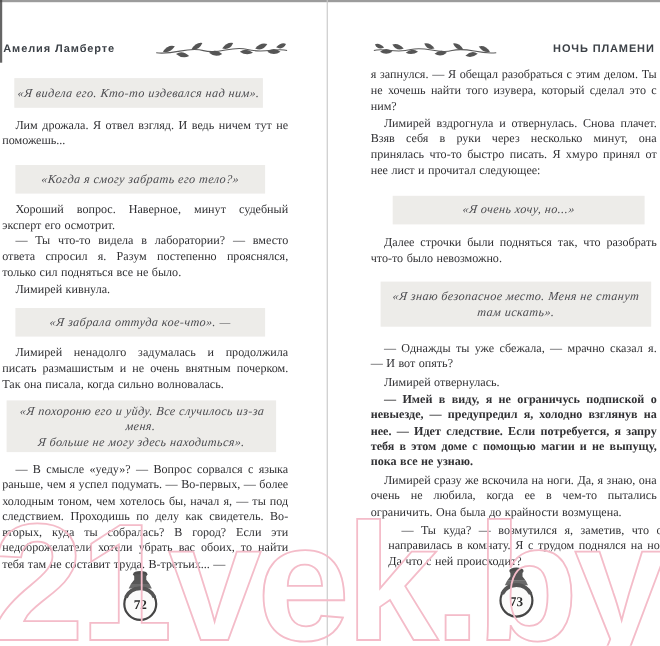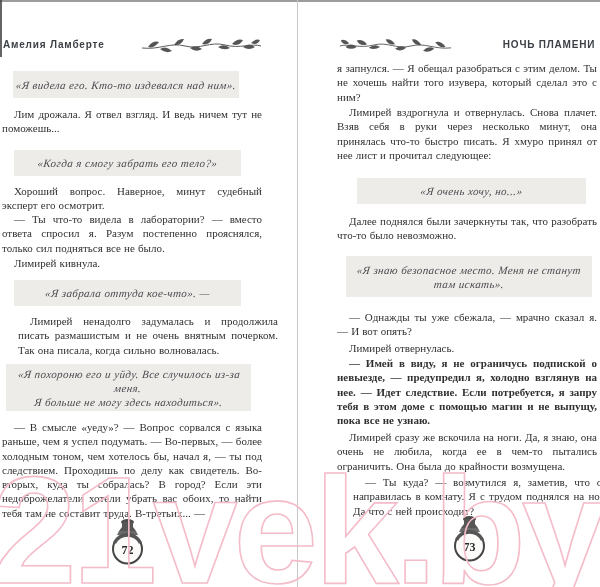--- a/index.html
+++ b/index.html
@@ -103,21 +103,21 @@
   </div>
 
   <p class="para indent" style="left:2px;top:184px;">Хороший вопрос. Наверное, минут судебный эксперт его осмотрит.</p>
   <p class="para indent" style="left:2px;top:212px;">— Ты что-то видела в лаборатории? — вместо ответа спросил я. Разум постепенно прояснялся, только сил подняться все не было.</p>
   <p class="para indent" style="left:2px;top:256px;">Лимирей кивнула.</p>
 
   <div class="quote" style="left:14px;top:280px;width:227px;height:26px;">
     <span>«Я забрала оттуда кое-что». —</span>
   </div>
 
-  <p class="para indent" style="left:18px;top:314px;">Лимирей ненадолго задумалась и продолжила писать размашистым и не очень внятным почерком. Так она писала, когда сильно волновалась.</p>
+  <p class="para indent" style="left:2px;top:314px;">Лимирей ненадолго задумалась и продолжила писать размашистым и не очень внятным почерком. Так она писала, когда сильно волновалась.</p>
 
   <div class="quote" style="left:6px;top:364px;width:245px;height:47px;">
     <span>«Я похороню его и уйду. Все случилось из-за меня.</span>
     <span>Я больше не могу здесь находиться».</span>
   </div>
 
   <p class="para indent" style="left:2px;top:420px;">— В смысле «уеду»? — Вопрос сорвался с языка раньше, чем я успел подумать. — Во-первых, — более холодным тоном, чем хотелось бы, начал я, — ты под следствием. Проходишь по делу как свидетель. Во-вторых, куда ты собралась? В город? Если эти недоброжелатели хотели убрать вас обоих, то найти тебя там не составит труда. В-третьих... —</p>
 
   <svg class="bottle" style="left:107px;top:518px;" width="41" height="48" viewBox="0 0 41 48">
     <ellipse cx="20.5" cy="4" rx="6.5" ry="3" fill="#4c4c4c"></ellipse>
@@ -147,21 +147,21 @@
 
   <div class="hdr" style="left:501px;top:39px;width:96px;text-align:center;">НОЧЬ ПЛАМЕНИ</div>
 
   <p class="para" style="left:337px;top:61px;">я запнулся. — Я обещал разобраться с этим делом. Ты не хочешь найти того изувера, который сделал это с ним?</p>
   <p class="para indent" style="left:337px;top:105px;">Лимирей вздрогнула и отвернулась. Снова плачет. Взяв себя в руки через несколько минут, она принялась что-то быстро писать. Я хмуро принял от нее лист и прочитал следующее:</p>
 
   <div class="quote" style="left:357px;top:178px;width:229px;height:26px;">
     <span>«Я очень хочу, но...»</span>
   </div>
 
-  <p class="para indent" style="left:337px;top:214px;">Далее поднялся были зачеркнуты так, что разобрать что-то было невозможно.</p>
+  <p class="para indent" style="left:337px;top:214px;">Далее строчки были подняться так, что разобрать что-то было невозможно.</p>
 
   <div class="quote" style="left:346px;top:256px;width:246px;height:41px;">
     <span>«Я знаю безопасное место. Меня не станут</span>
     <span>там искать».</span>
   </div>
 
   <p class="para indent" style="left:337px;top:310px;">— Однажды ты уже сбежала, — мрачно сказал я. — И вот опять?</p>
   <p class="para indent" style="left:337px;top:341px;">Лимирей отвернулась.</p>
   <p class="para indent" style="left:337px;top:356px;font-weight:bold;">— Имей в виду, я не ограничусь подпиской о невыезде, — предупредил я, холодно взглянув на нее. — Идет следствие. Если потребуется, я запру тебя в этом доме с помощью магии и не выпущу, пока все не узнаю.</p>
   <p class="para indent" style="left:337px;top:430px;">Лимирей сразу же вскочила на ноги. Да, я знаю, она очень не любила, когда ее в чем-то пытались ограничить. Она была до крайности возмущена.</p>

